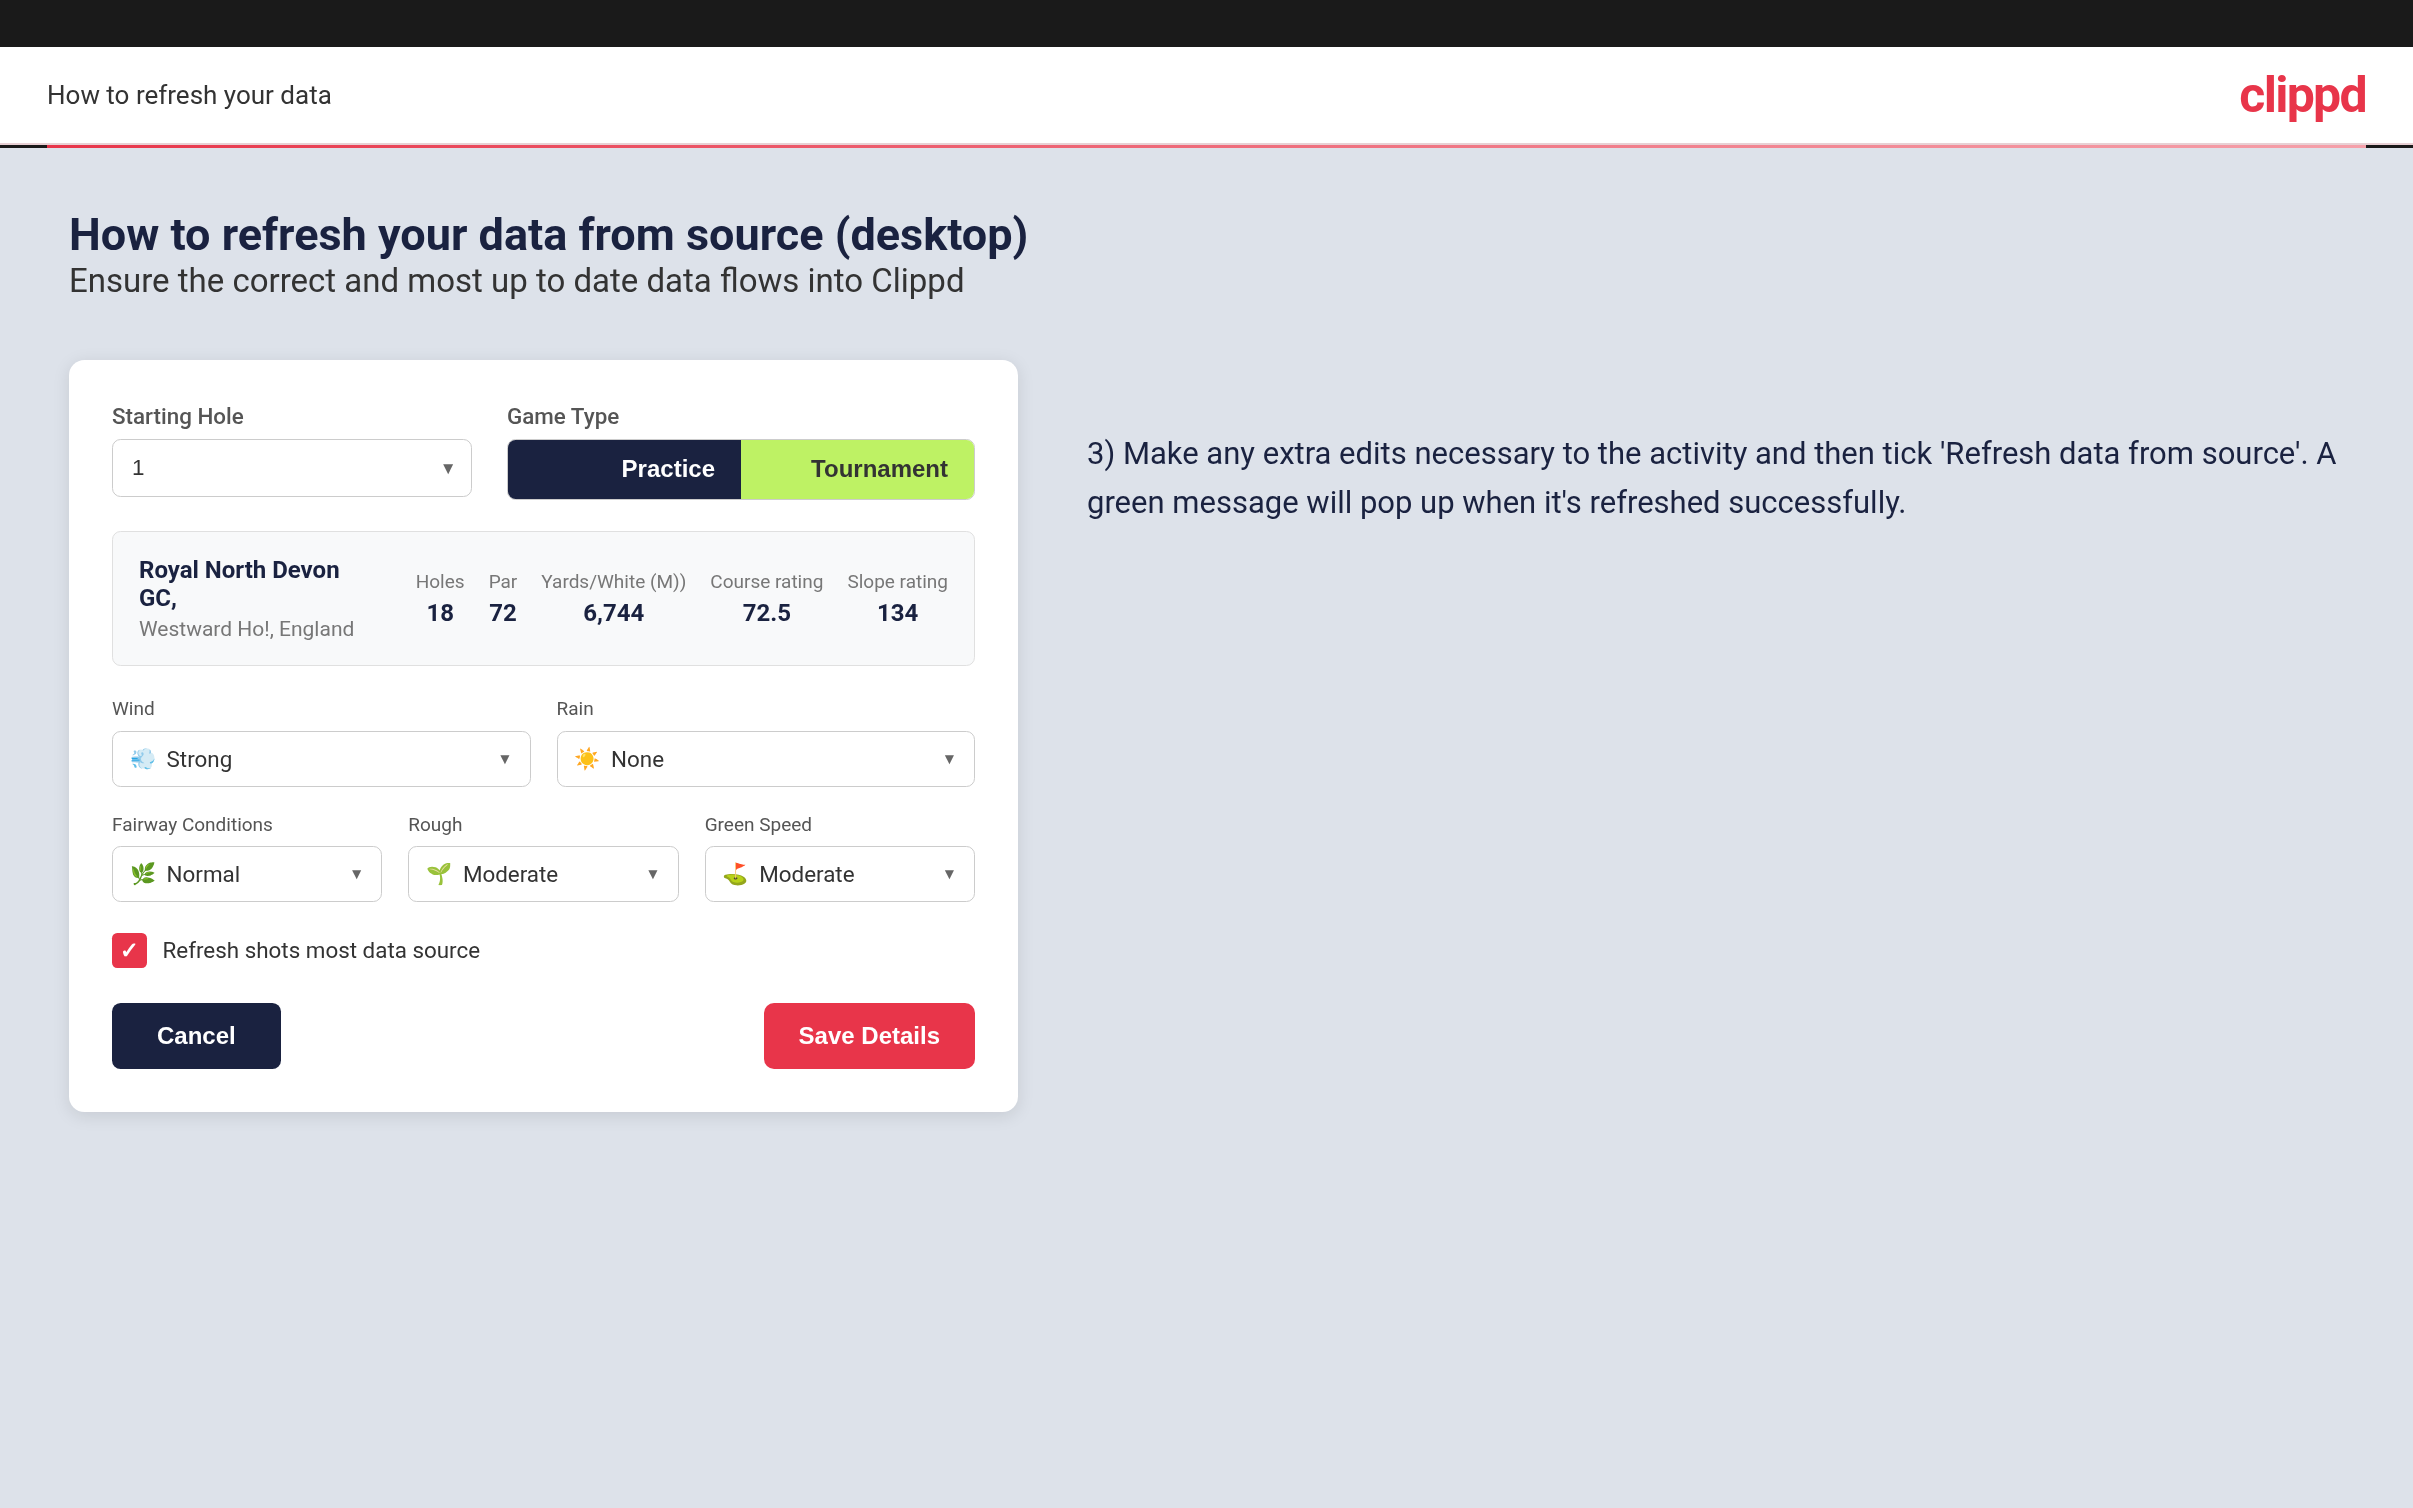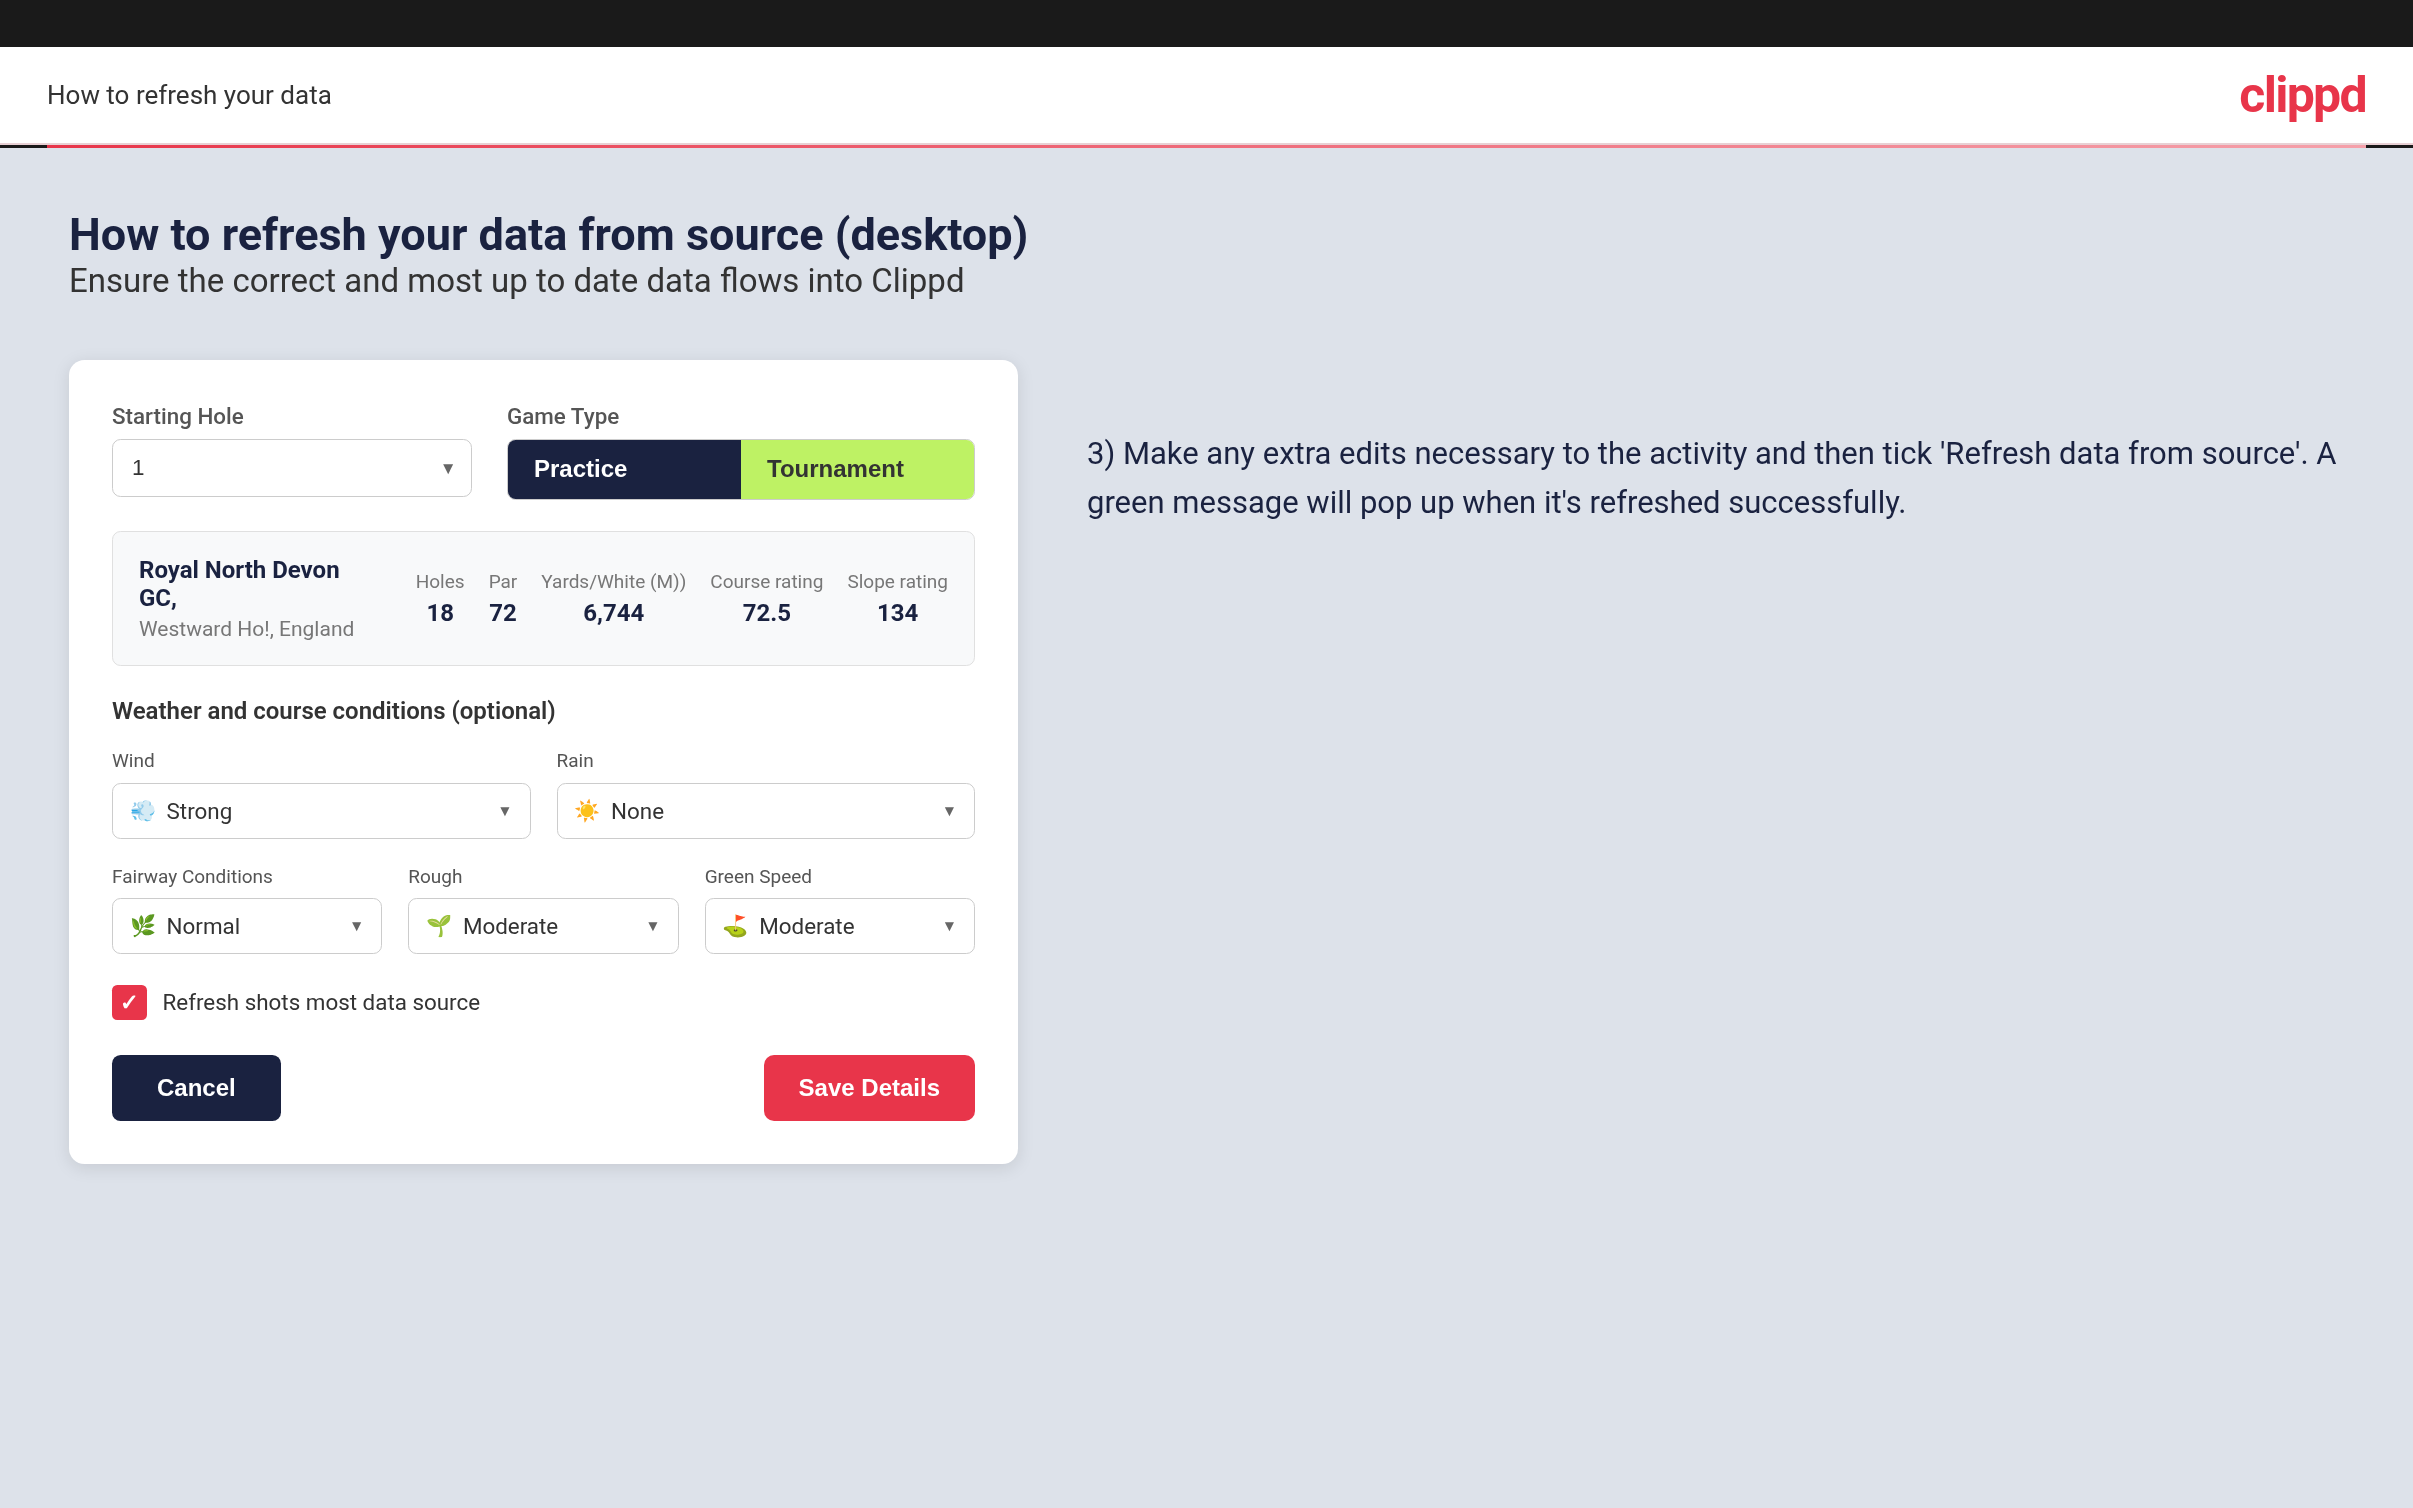--- a/index.html
+++ b/index.html
@@ -104,21 +104,21 @@
       overflow: hidden;
       border: 1.3px solid #ccc;
     }
     .toggle-btn {
       flex: 1;
       padding: 15.5px 26px;
       font-size: 24px;
       font-weight: 600;
       border: none;
       cursor: pointer;
-      text-align: left;
+      text-align: right;
     }
     .toggle-btn.active {
       background: #1a2240;
       color: #fff;
     }
     .toggle-btn.inactive {
       background: #bef264;
       color: #333;
     }
     .course-row {
@@ -345,21 +345,20 @@
             <div class="stat-label">Course rating</div>
             <div class="stat-value">72.5</div>
           </div>
           <div class="stat-item">
             <div class="stat-label">Slope rating</div>
             <div class="stat-value">134</div>
           </div>
         </div>
       </div>
 
-      <div class="section-title">Weather and course conditions (optional)</div>
 
       <div class="wind-conditions-row">
         <div class="condition-group">
           <div class="condition-label">Wind</div>
           <div class="condition-select">
             <span class="condition-icon">💨</span>
             <span class="condition-value">Strong</span>
             <span class="condition-arrow">▼</span>
           </div>
         </div>

